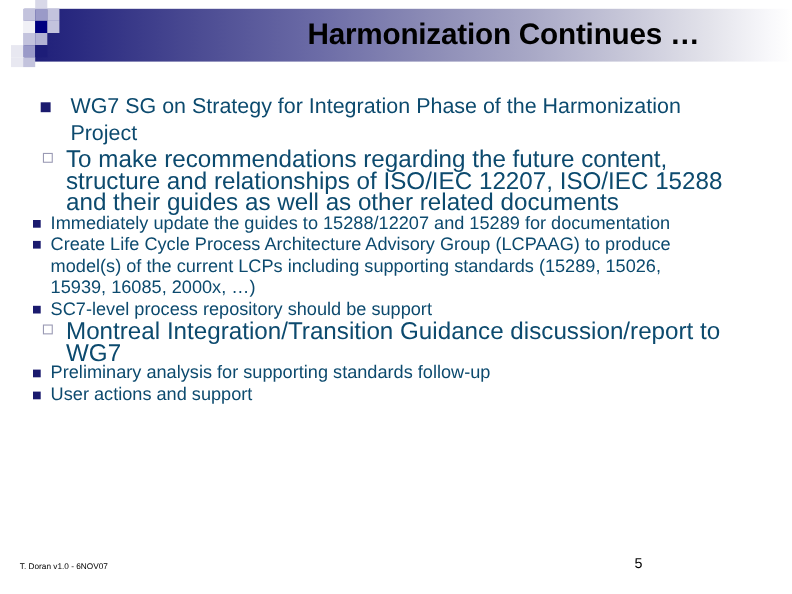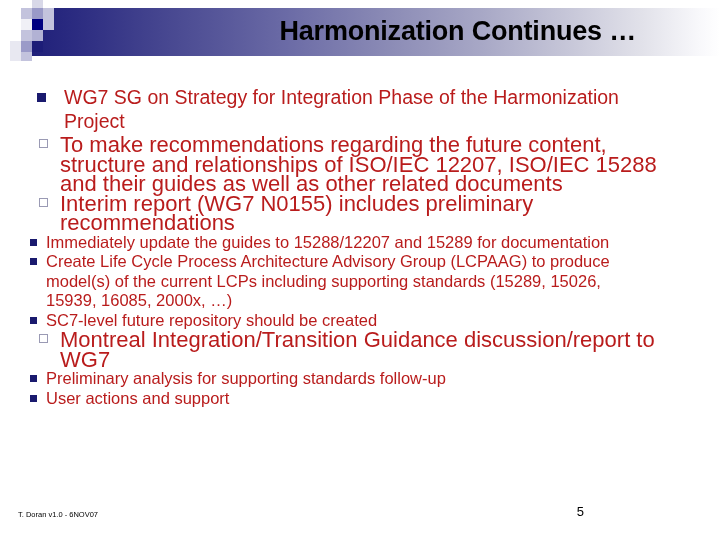--- a/index.html
+++ b/index.html
@@ -66,21 +66,21 @@
     width: 720px;
   }
 
   ul.lvl {
     list-style: none;
     margin: 0;
     padding: 0;
   }
   li {
     position: relative;
-    color: #b91c1c;
+    color: #0c4a6e;
   }
 
   
   li.l1 {
     padding-left: 29px;
     margin-left: 35px;
     font-size: 19.5px;
     line-height: 23.5px;
     margin-bottom: 2px;
     max-width: 580px;
@@ -188,38 +188,34 @@
     <li class="l1">
       <span class="bullet"></span>
       <span class="txt">WG7 SG on Strategy for Integration Phase of the Harmonization Project</span>
     </li>
 
     <li class="l2">
       <span class="bullet"></span>
       <span class="txt">To make recommendations regarding the future content, structure and relationships of ISO/IEC 12207, ISO/IEC 15288 and their guides as well as other related documents</span>
     </li>
 
-    <li class="l2">
-      <span class="bullet"></span>
-      <span class="txt">Interim report (WG7 N0155) includes preliminary recommendations</span>
-    </li>
 
     <li class="l3">
       <span class="bullet"></span>
       <span class="txt">Immediately update the guides to 15288/12207 and 15289 for documentation</span>
     </li>
 
     <li class="l3">
       <span class="bullet"></span>
       <span class="txt">Create Life Cycle Process Architecture Advisory Group (LCPAAG) to produce model(s) of the current LCPs including supporting standards (15289, 15026, 15939, 16085, 2000x, …)</span>
     </li>
 
     <li class="l3">
       <span class="bullet"></span>
-      <span class="txt">SC7-level  future repository should be created</span>
+      <span class="txt">SC7-level  process repository should be support</span>
     </li>
 
     <li class="l2">
       <span class="bullet"></span>
       <span class="txt">Montreal Integration/Transition Guidance discussion/report to WG7</span>
     </li>
 
     <li class="l3">
       <span class="bullet"></span>
       <span class="txt">Preliminary analysis for supporting standards follow-up</span>

